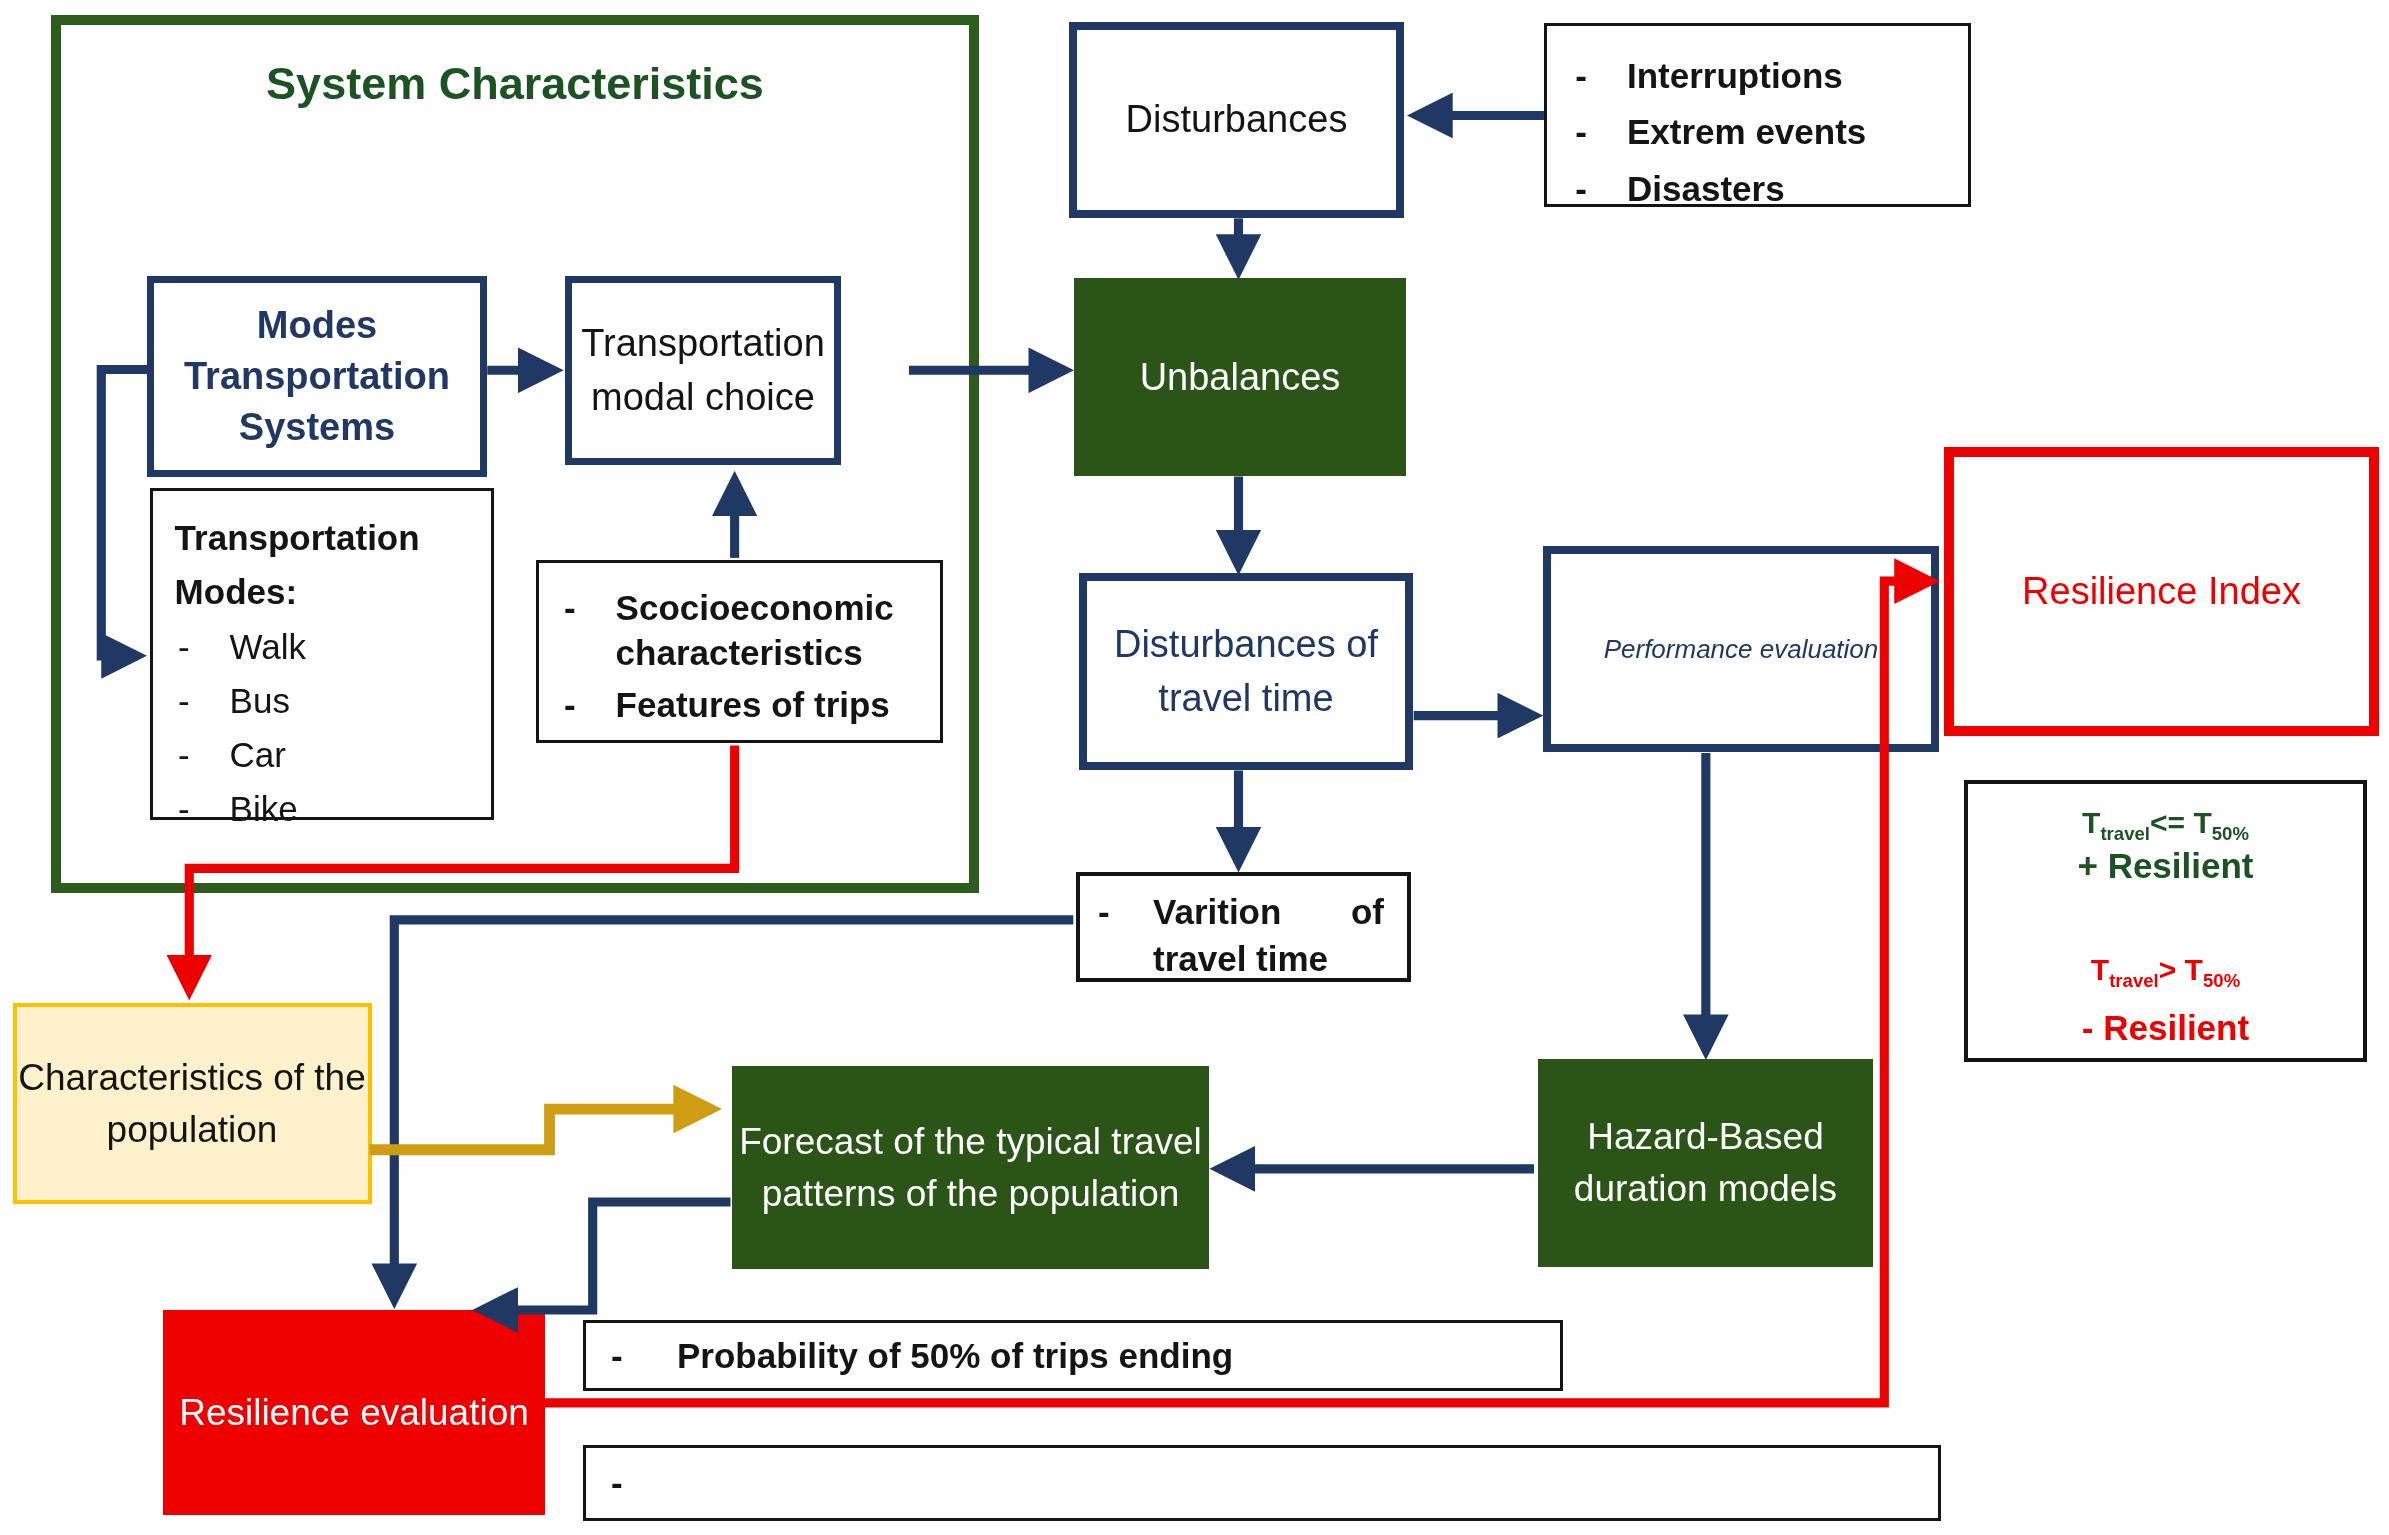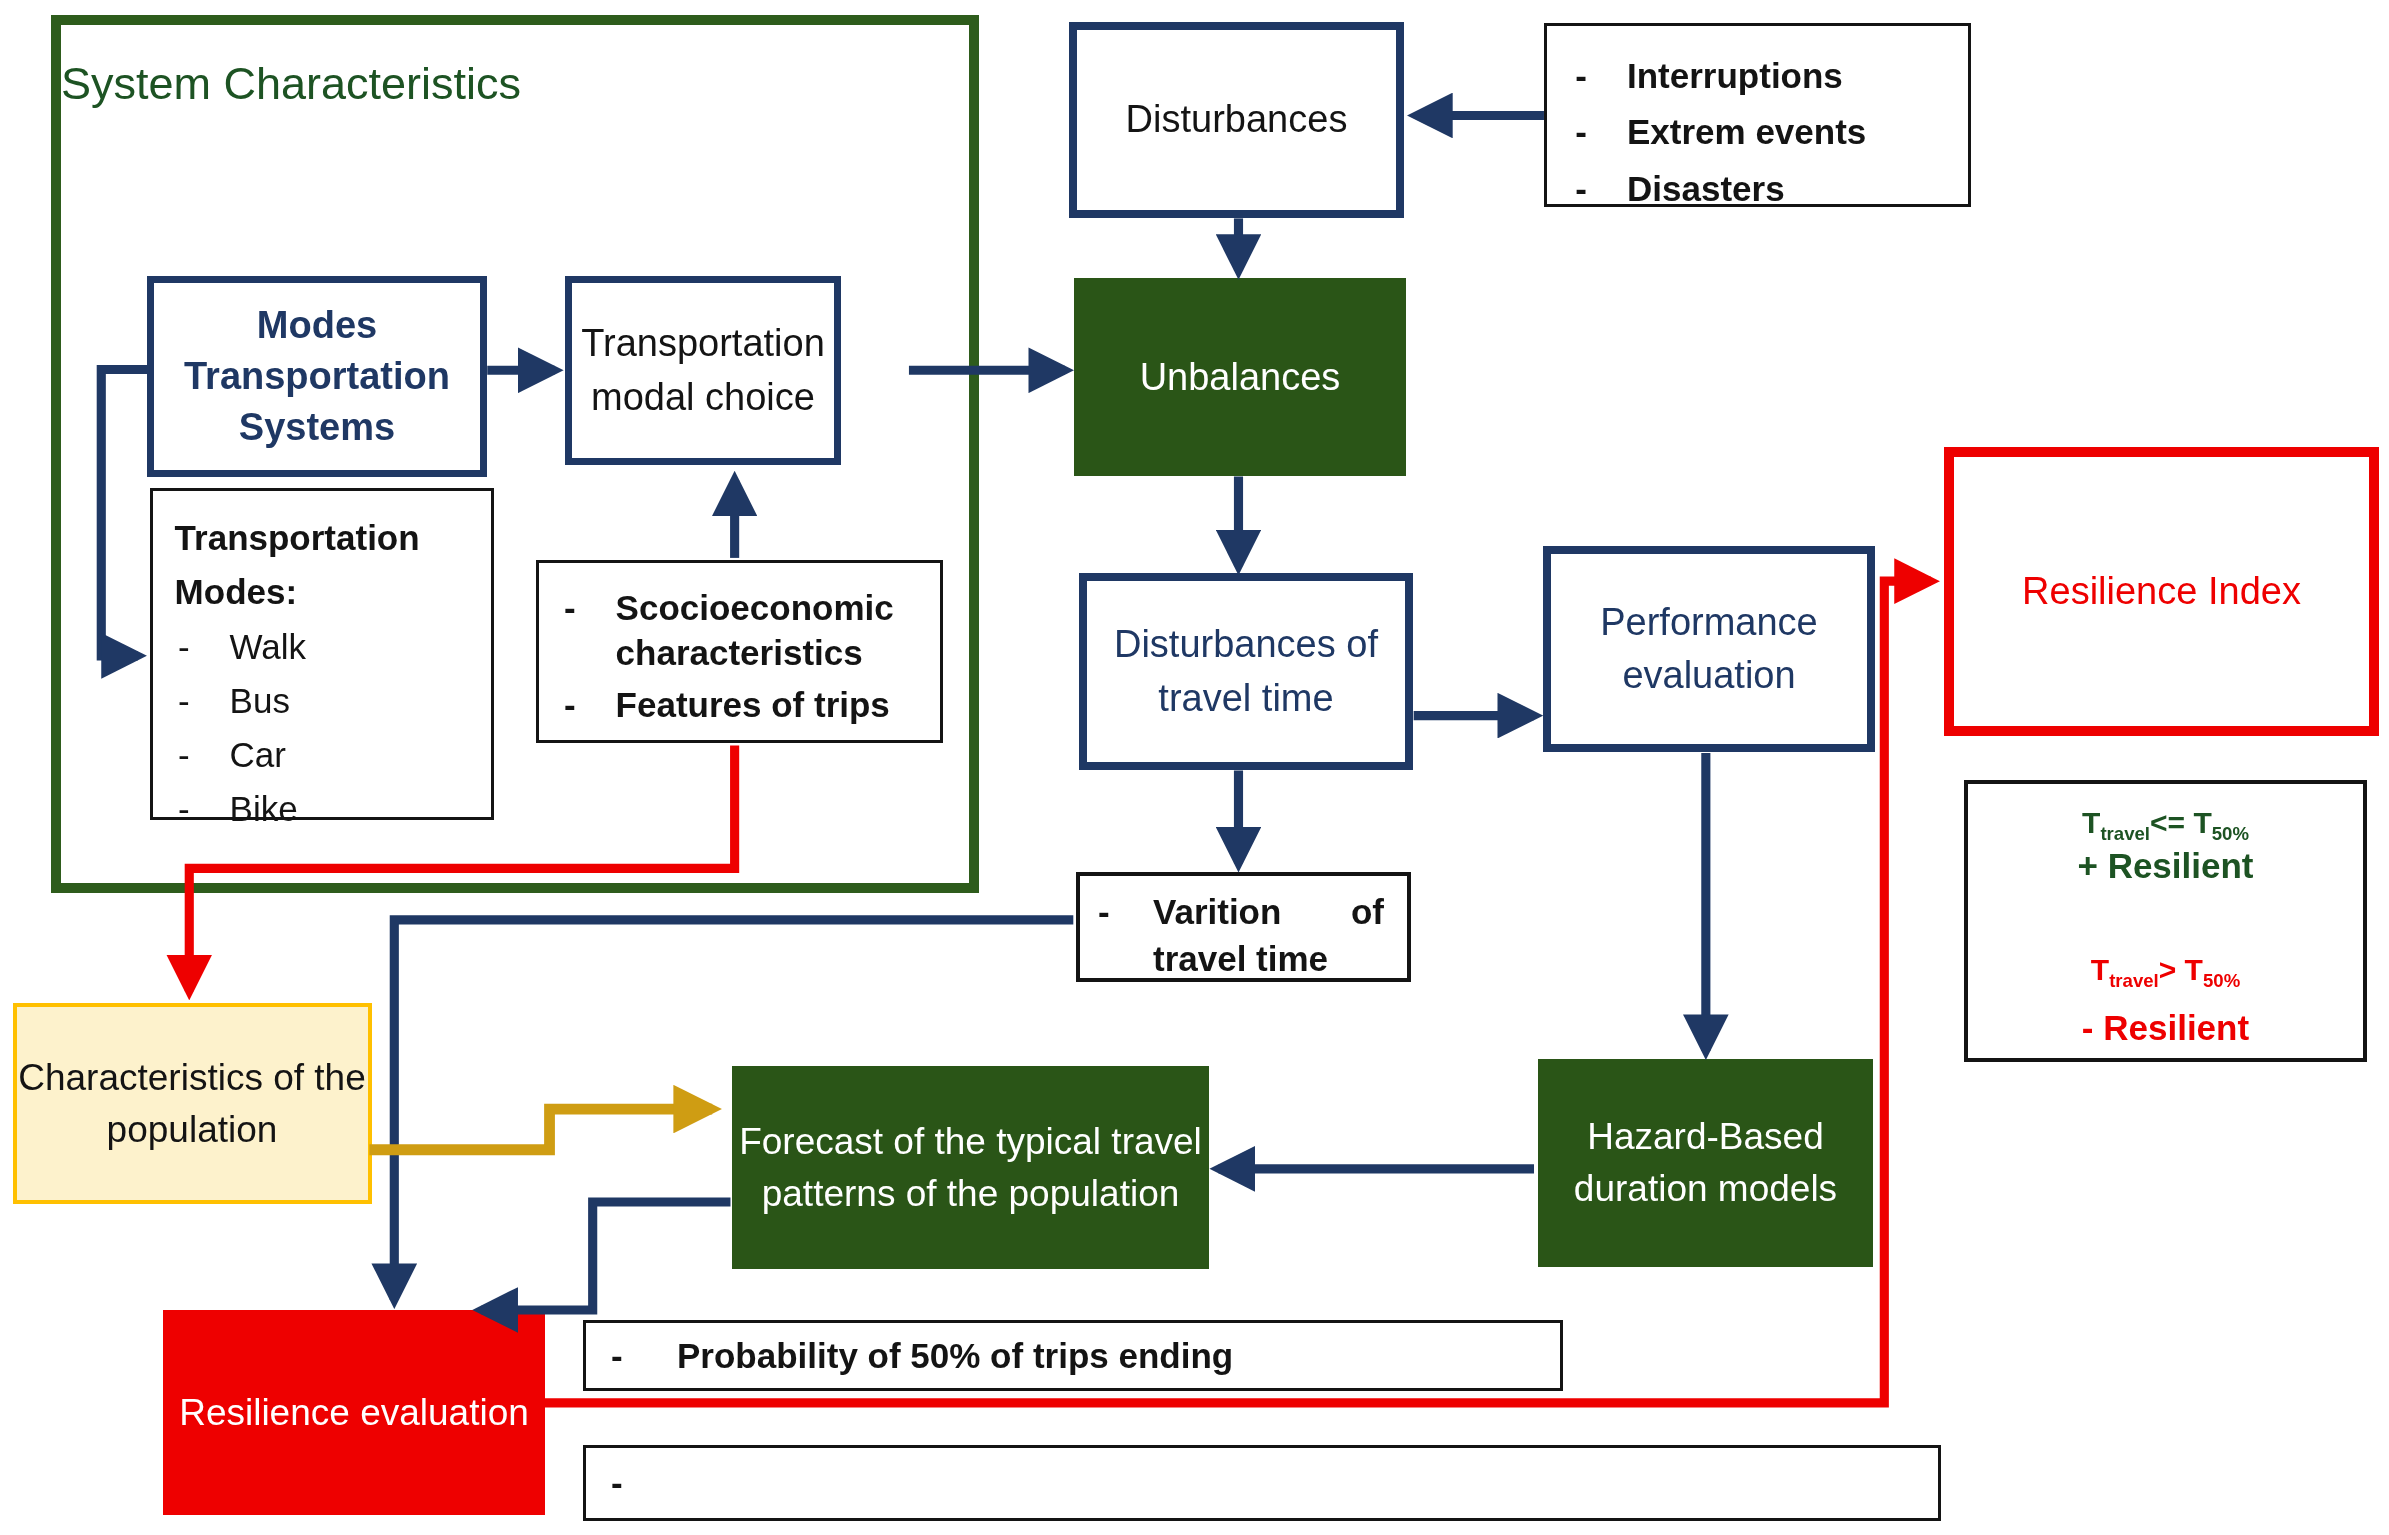--- a/index.html
+++ b/index.html
@@ -17,34 +17,34 @@
   body{
     position:relative;width:2389px;height:1535px;overflow:hidden;
     font-family:"Liberation Sans",sans-serif;color:var(--ink);
   }
   .box{position:absolute;box-sizing:border-box;background:#fff;}
   .center{display:flex;align-items:center;justify-content:center;text-align:center;}
   .col{display:flex;flex-direction:column;}
 
   
   .sys{left:51px;top:15px;width:928px;height:878px;border:10.8px solid var(--greenborder);background:transparent;}
-  .sys-title{position:absolute;left:0;top:33px;width:100%;
-    font-size:45px;font-weight:normal;color:var(--greentext);}
+  .sys-title{position:absolute;left:0;top:33px;width:100%;text-align:center;
+    font-size:45px;font-weight:bold;color:var(--greentext);}
 
   
   .uts{left:147px;top:276px;width:340px;height:201px;border:7.5px solid var(--blue);
     font-size:38px;font-weight:bold;color:var(--blue);line-height:1.35;}
   .modal{left:565px;top:276px;width:276px;height:189px;border:7.5px solid var(--blue);
     font-size:38px;color:var(--ink);line-height:1.4;}
   .disturb{left:1069px;top:21.6px;width:335px;height:196px;border:8.3px solid var(--blue);
     font-size:38px;color:var(--ink);}
   .dtt{left:1079px;top:573px;width:334px;height:197px;border:8.3px solid var(--blue);
     font-size:38px;color:var(--blue);line-height:1.4;}
-  .perf{left:1543px;top:546px;width:332px;height:206px;border:8.3px solid var(--blue);
-    font-size:38px;color:var(--blue);line-height:1.4;}
+  .perf{left:1543px;top:546px;width:396px;height:206px;border:8.3px solid var(--blue);
+    font-size:26px;color:var(--blue);line-height:1.4;font-style:italic;}
 
   
   .thin{border:3.3px solid var(--ink);}
   .modes{left:150px;top:488px;width:344px;height:332px;padding:20px 16.6px 8.3px 21.6px;
     font-size:35px;line-height:1.55;}
   .modes-head{font-weight:bold;}
   .li{display:flex;align-items:flex-start;}
   .dash{flex:0 0 55px;}
   .li .dash{padding-left:3.3px;box-sizing:border-box;}
   .socio{left:536px;top:560px;width:407px;height:183px;padding:21.6px 11.6px 8.3px 21.6px;

